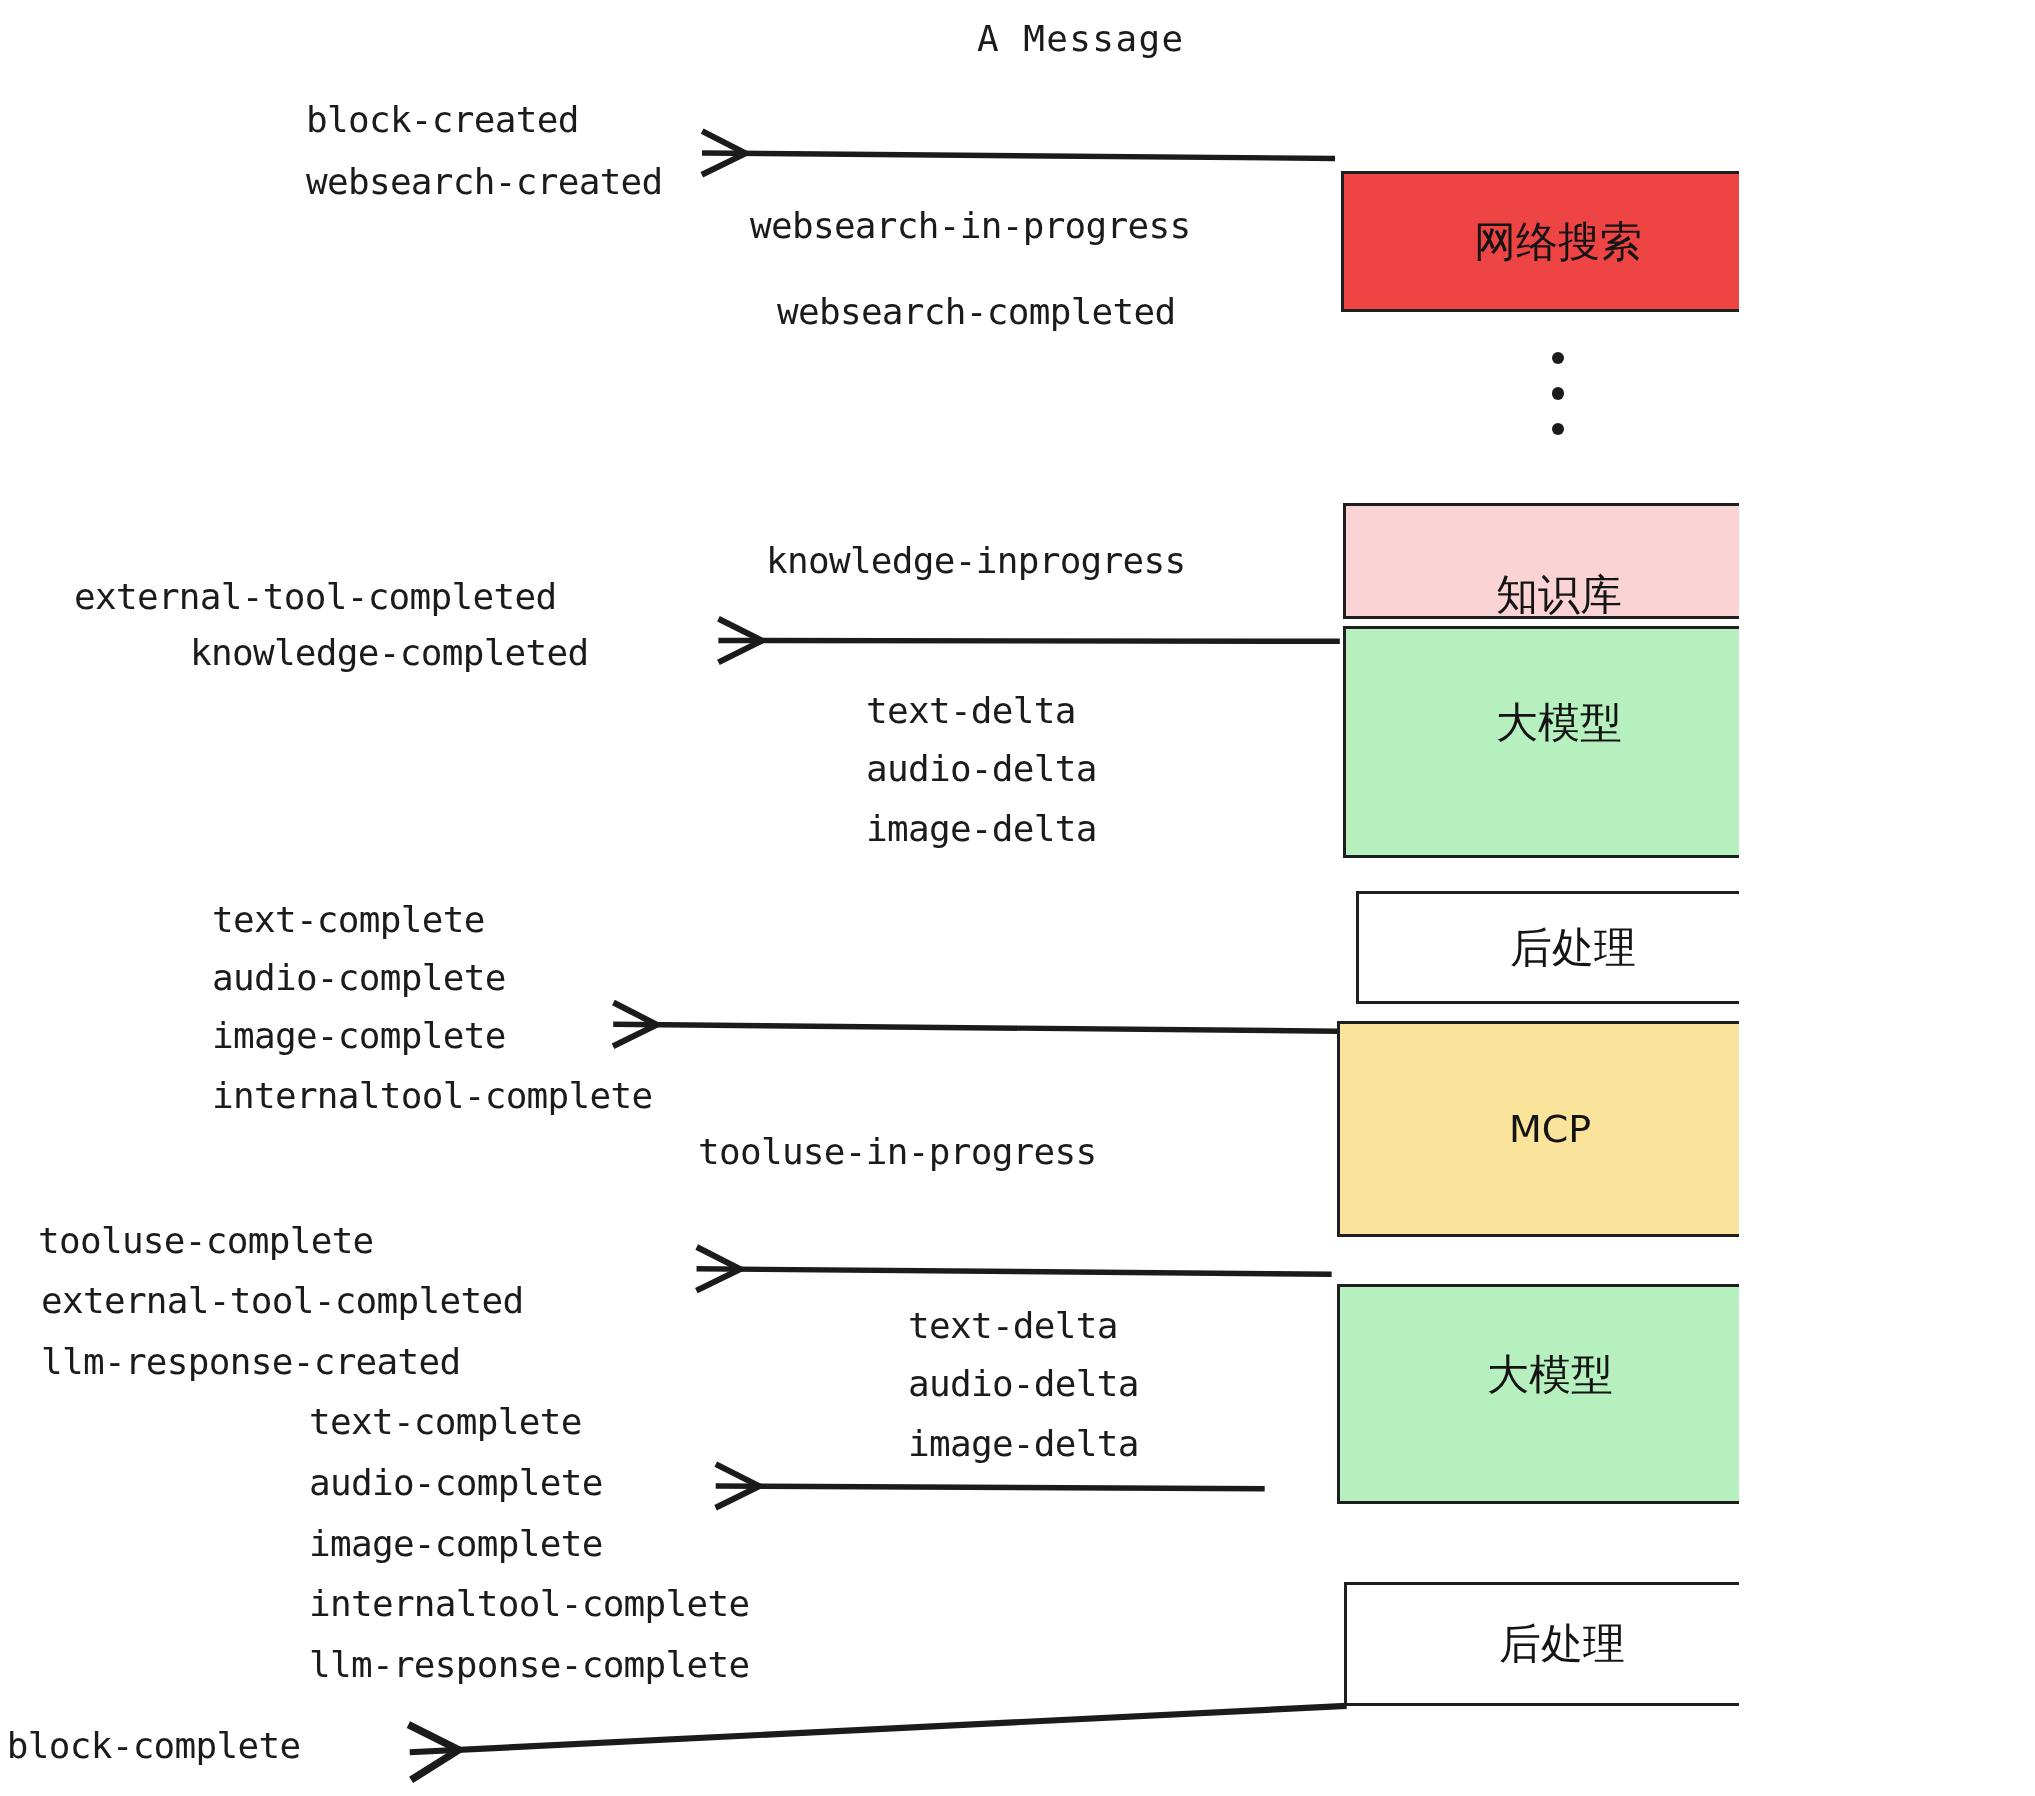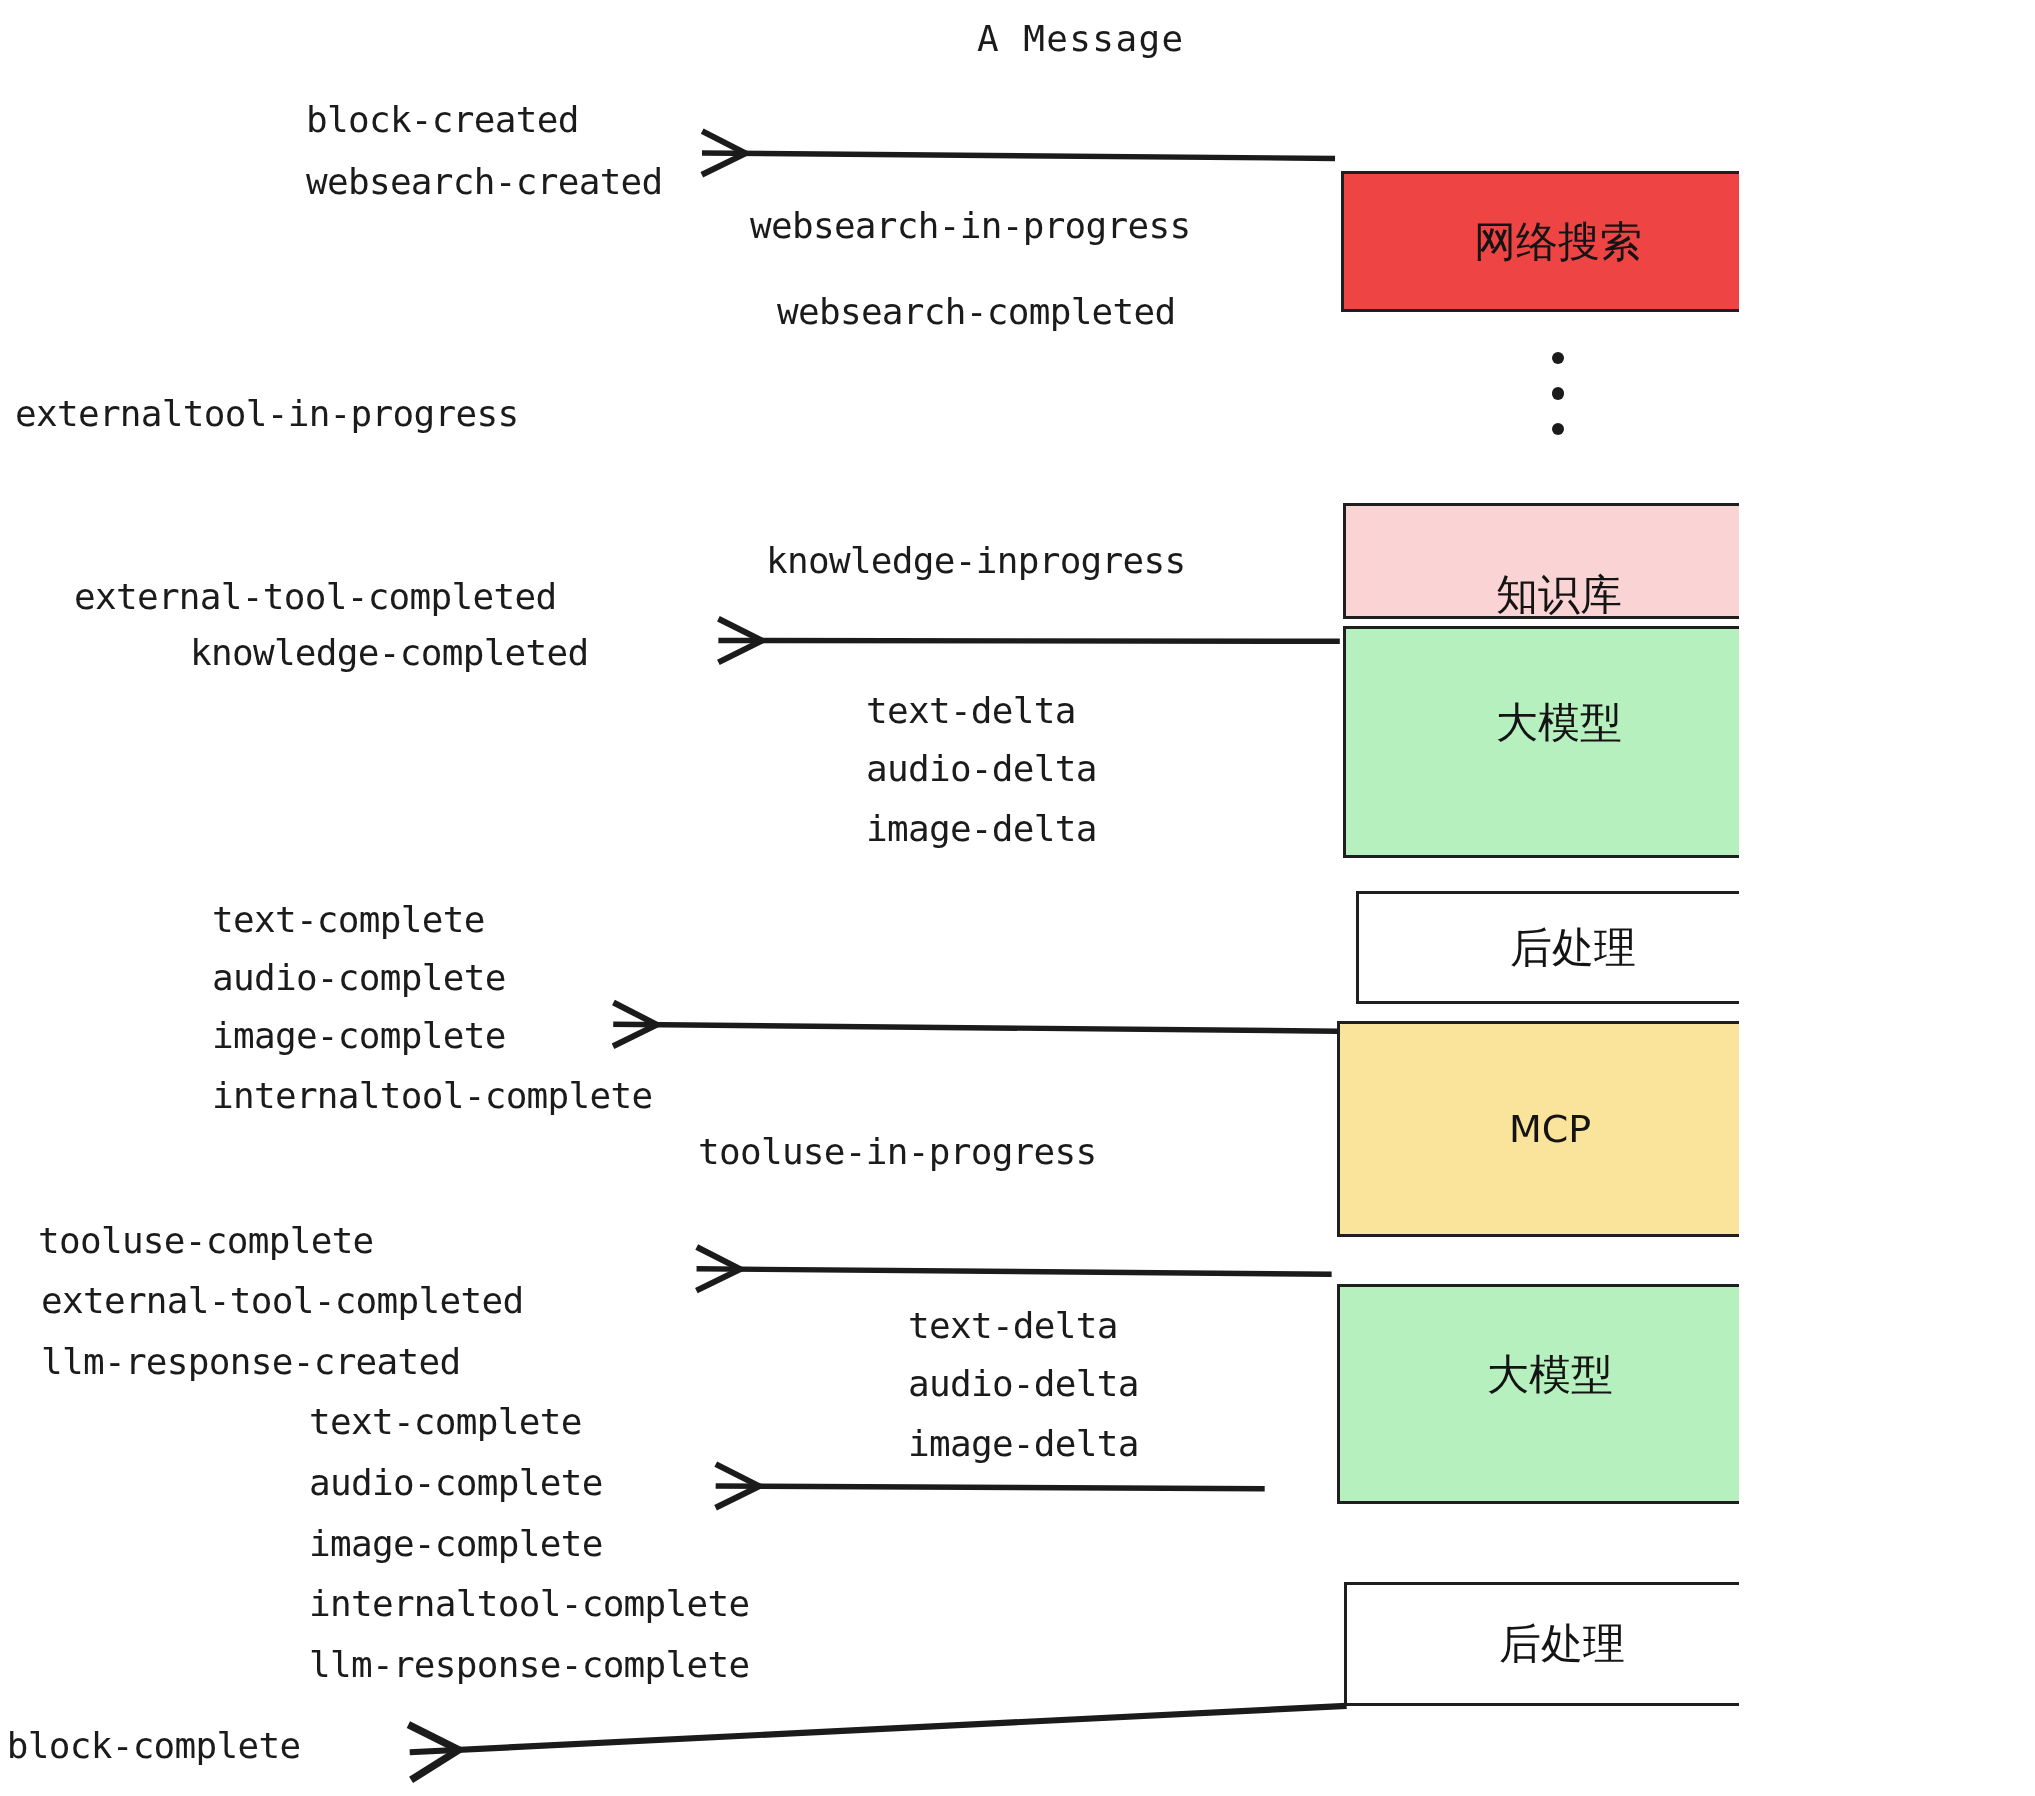--- a/index.html
+++ b/index.html
@@ -157,21 +157,20 @@
   <div class="side-label" style="left:1830px; top:1113px;">外部工具</div>
 
   <div class="evt" style="left:306px; top:102px;">block-created</div>
 
   <div class="evt" style="left:306px; top:164px;">websearch-created</div>
 
   <div class="evt" style="left:750px; top:208px;">websearch-in-progress</div>
 
   <div class="evt" style="left:750px; top:294px;margin-left:27px;">websearch-completed</div>
 
-  <div class="evt" style="left:15px; top:396px;">externaltool-in-progress</div>
 
   <div class="evt" style="left:766px; top:543px;">knowledge-inprogress</div>
 
   <div class="evt" style="left:74px; top:579px;">external-tool-completed</div>
 
   <div class="evt" style="left:190px; top:635px;">knowledge-completed</div>
 
   <div class="evt" style="left:866px; top:693px;">text-delta</div>
 
   <div class="evt" style="left:866px; top:751px;">audio-delta</div>

